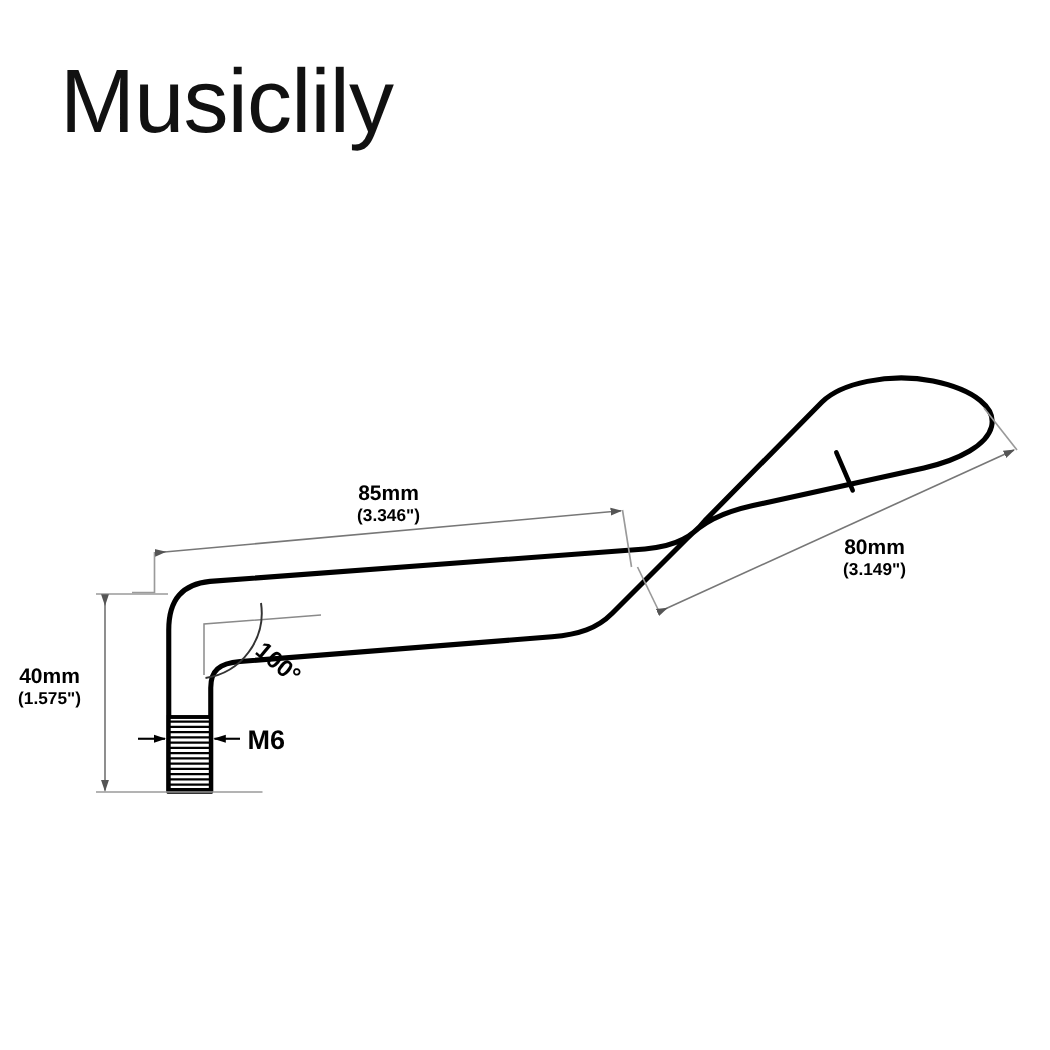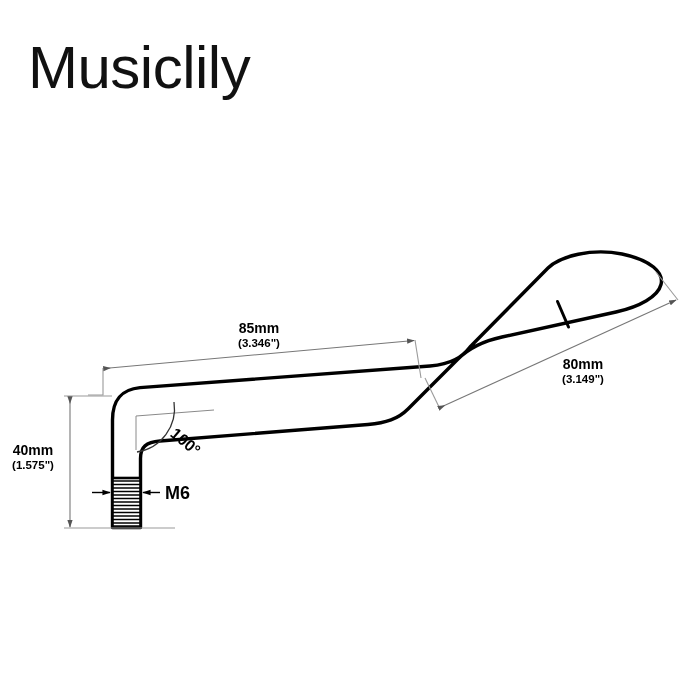--- a/index.html
+++ b/index.html
@@ -16,21 +16,21 @@
     position: relative;
   }
   #page {
     position: relative;
     width: 700px;
     height: 700px;
     background: #ffffff;
   }
   #brand {
     position: absolute;
-    left: 28px;
+    left: 40px;
     top: 38px;
     font-family: "Liberation Sans", sans-serif;
     font-size: 60px;
     line-height: 1;
     font-weight: 400;
     color: #111111;
     letter-spacing: -0.5px;
     white-space: nowrap;
   }
   #drawing {

